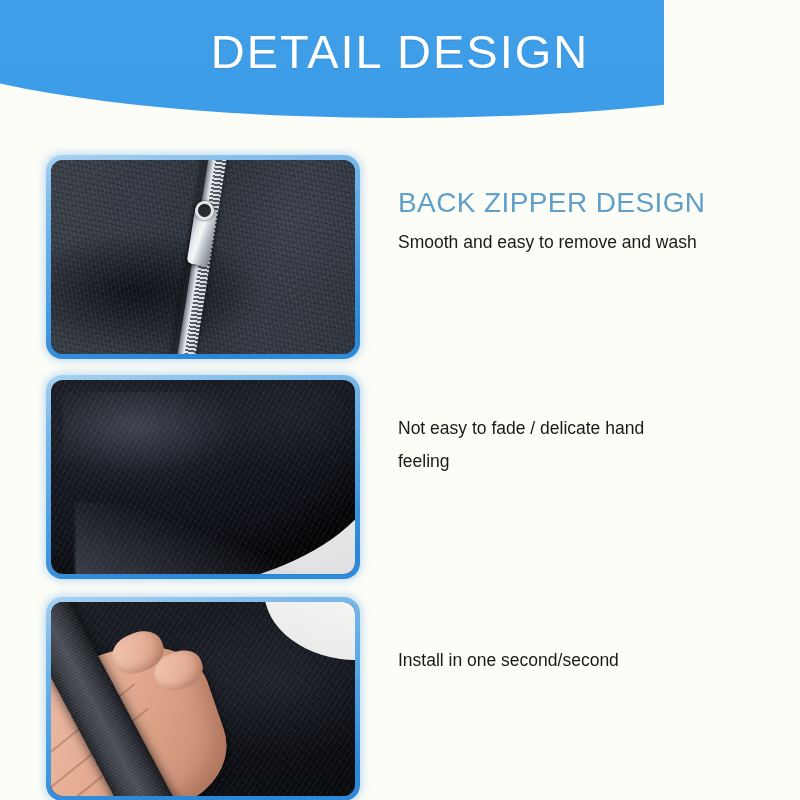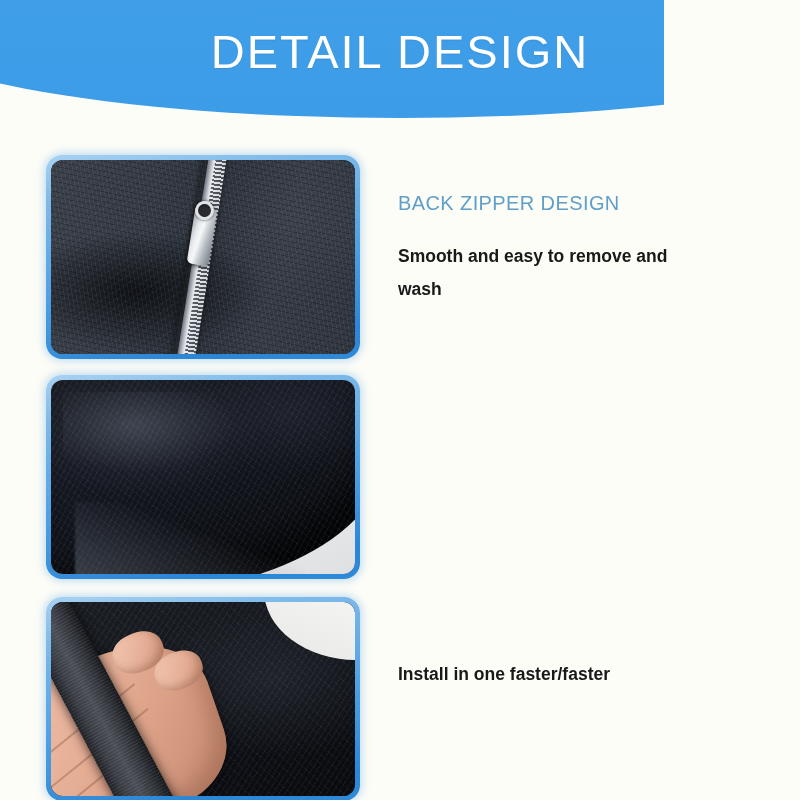--- a/index.html
+++ b/index.html
@@ -142,33 +142,33 @@
     transform:rotate(-28deg);
     background:
       repeating-linear-gradient(180deg, rgba(255,255,255,.07) 0px, rgba(255,255,255,.07) 1px, rgba(0,0,0,0) 1px, rgba(0,0,0,0) 3px),
       linear-gradient(90deg,#1e2025 0%,#3a3d44 22%,#4a4e56 48%,#31343a 76%,#15171b 100%);
     box-shadow:0 3px 12px rgba(0,0,0,.7);}
 
   
   .text{position:absolute;left:398px;top:0;width:372px;}
   .t-heading{
     color:#5f9fc9;
-    font-size:20px;
+    font-size:28px;
     font-weight:400;
     letter-spacing:.4px;
     line-height:32px;
     margin:0;
     white-space:nowrap;
   }
   .t-body{
     color:#191919;
     font-size:17.5px;
-    font-weight:700;
+    font-weight:400;
     line-height:33px;
-    margin:21px 0 0 0;
+    margin:7px 0 0 0;
     width:300px;
   }
   .row-1 .text{top:32px;}
   .row-2 .text{top:30px;}
   .row-3 .text{top:40px;}
 </style>
 </head>
 <body>
 
 <div id="page">
@@ -201,20 +201,21 @@
     <div class="card">
       <div class="card-inner">
         <div class="ph-fab">
           <div class="cloth"></div>
           <div class="hl"></div>
           <div class="edge"></div>
         </div>
       </div>
     </div>
     <div class="text">
+      <p class="t-body">Not easy to fade / delicate hand feeling</p>
     </div>
   </div>
 
   <div class="row row-3">
     <div class="card">
       <div class="card-inner">
         <div class="ph-band">
           <div class="nap"></div>
           <div class="corner"></div>
           <div class="hand">
@@ -222,17 +223,17 @@
             <div class="crease" style="left:14%;top:52%;width:58%;"></div>
             <div class="crease" style="left:10%;top:70%;width:54%;"></div>
           </div>
           <div class="fing f1"></div>
           <div class="fing f2"></div>
           <div class="band"></div>
         </div>
       </div>
     </div>
     <div class="text">
-      <p class="t-body">Install in one faster/faster</p>
+      <p class="t-body">Install in one second/second</p>
     </div>
   </div>
 
 </div>
 
 </body></html>

